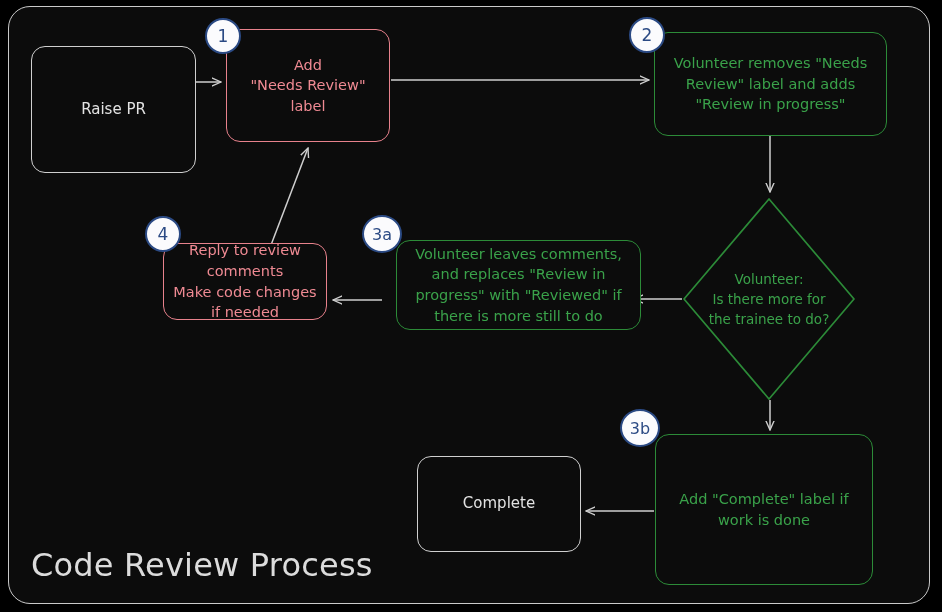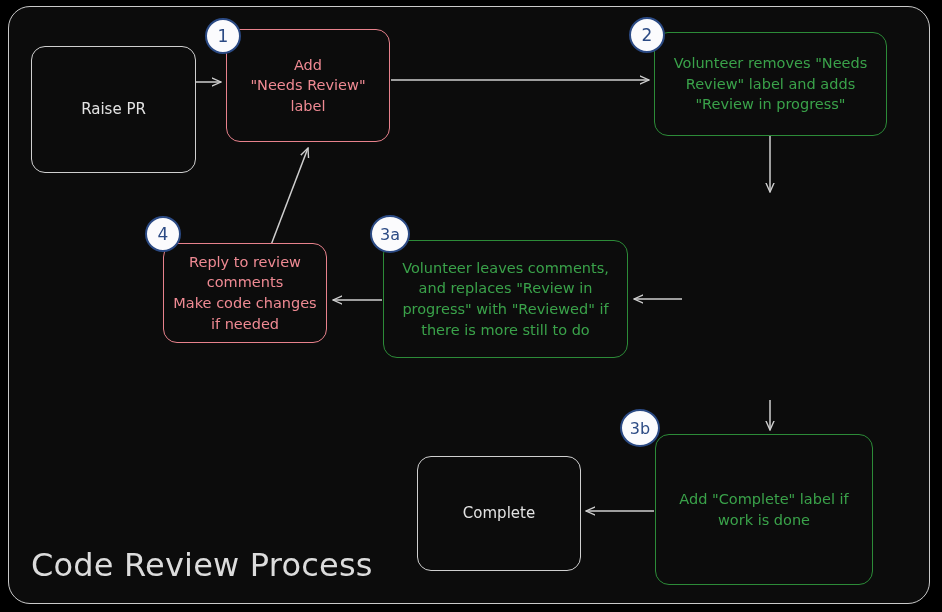--- a/index.html
+++ b/index.html
@@ -162,42 +162,50 @@
   </div>
   <div class="badge" style="left:205px; top:18px;">1</div>
 
   <div class="node green" style="left:654px; top:32px; width:233px; height:104px;">
     <span class="txt">Volunteer removes "Needs
 Review" label and adds
 "Review in progress"</span>
   </div>
   <div class="badge" style="left:629px; top:17px;">2</div>
 
-
-  <div class="node green" style="left:383px; top:240px; width:245px; height:118px;text-align:center;">
+  <div class="diamond-wrap" style="left:681px; top:196px; width:176px; height:206px;">
+    <svg class="diamond-shape" viewBox="0 0 176 206" preserveAspectRatio="none">
+      <path d="M 88 3 L 173 103 L 88 203 L 3 103 Z" fill="#0c0c0c" stroke="#2c8b38" stroke-width="1.7" stroke-linejoin="round"></path>
+    </svg>
+    <span class="diamond-label">Volunteer:
+Is there more for
+the trainee to do?</span>
+  </div>
+
+  <div class="node green" style="left:396px; top:240px; width:245px; height:90px;text-align:center;">
     <span class="txt">Volunteer leaves comments,
 and replaces "Review in
 progress" with "Reviewed" if
 there is more still to do</span>
   </div>
-  <div class="badge wide" style="left:370px; top:215px;">3a</div>
-
-  <div class="node red" style="left:163px; top:243px; width:164px; height:100px;">
+  <div class="badge wide" style="left:362px; top:215px;">3a</div>
+
+  <div class="node red" style="left:163px; top:243px; width:164px; height:77px;">
     <span class="txt">Reply to review
 comments
 Make code changes
 if needed</span>
   </div>
   <div class="badge" style="left:145px; top:216px;">4</div>
 
   <div class="node green" style="left:655px; top:434px; width:218px; height:151px;">
     <span class="txt">Add "Complete" label if
 work is done</span>
   </div>
   <div class="badge wide" style="left:620px; top:409px;">3b</div>
 
-  <div class="node gray" style="left:417px; top:456px; width:164px; height:115px;">
+  <div class="node gray" style="left:417px; top:456px; width:164px; height:96px;">
     <span class="txt">Complete</span>
   </div>
 
   <div class="diagram-title">Code Review Process</div>
 
 </div>
 
 </body></html>

